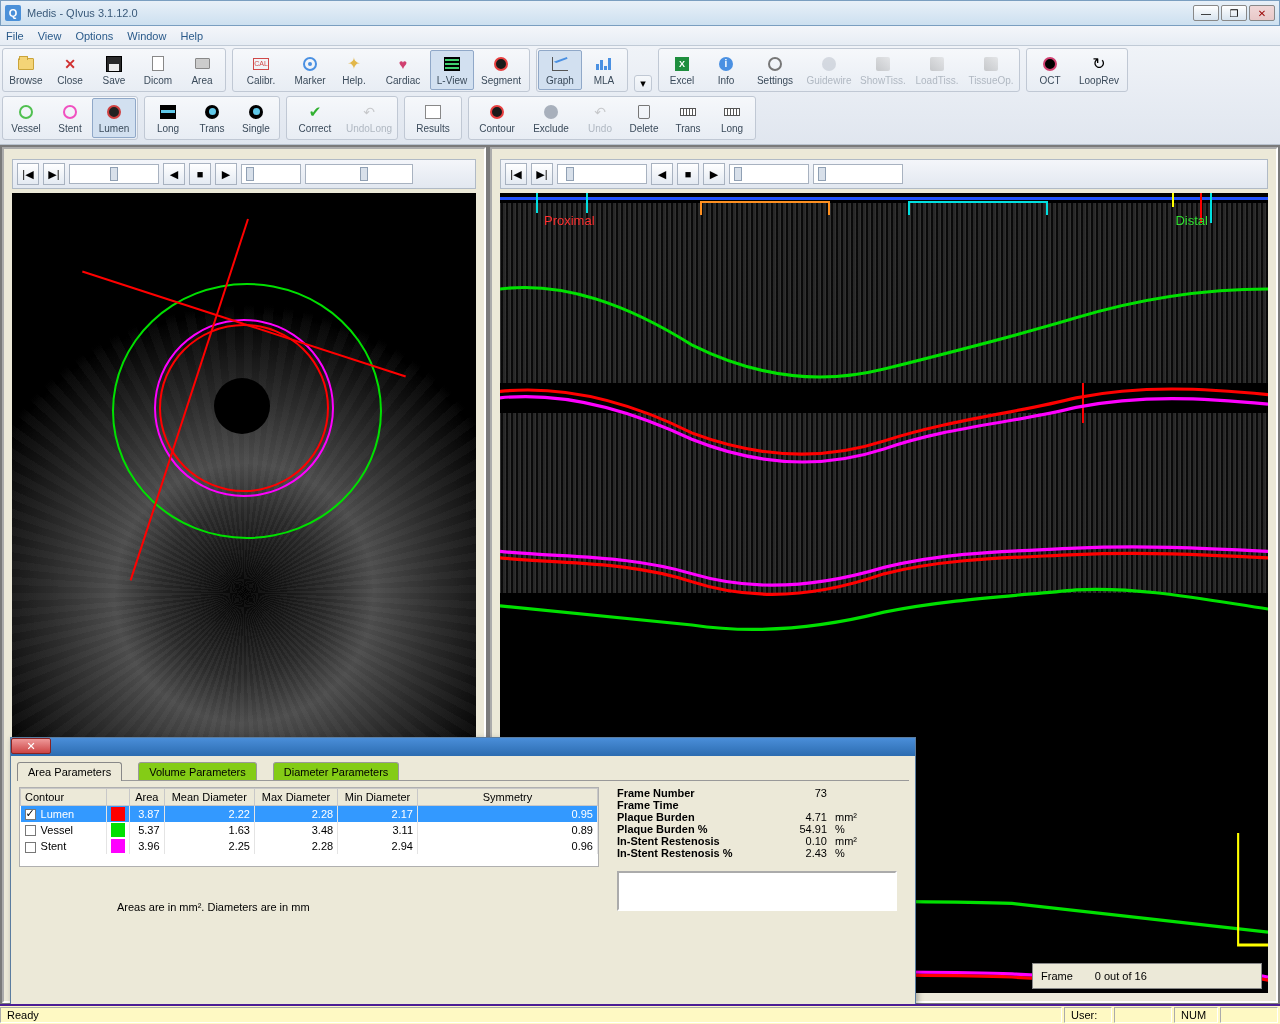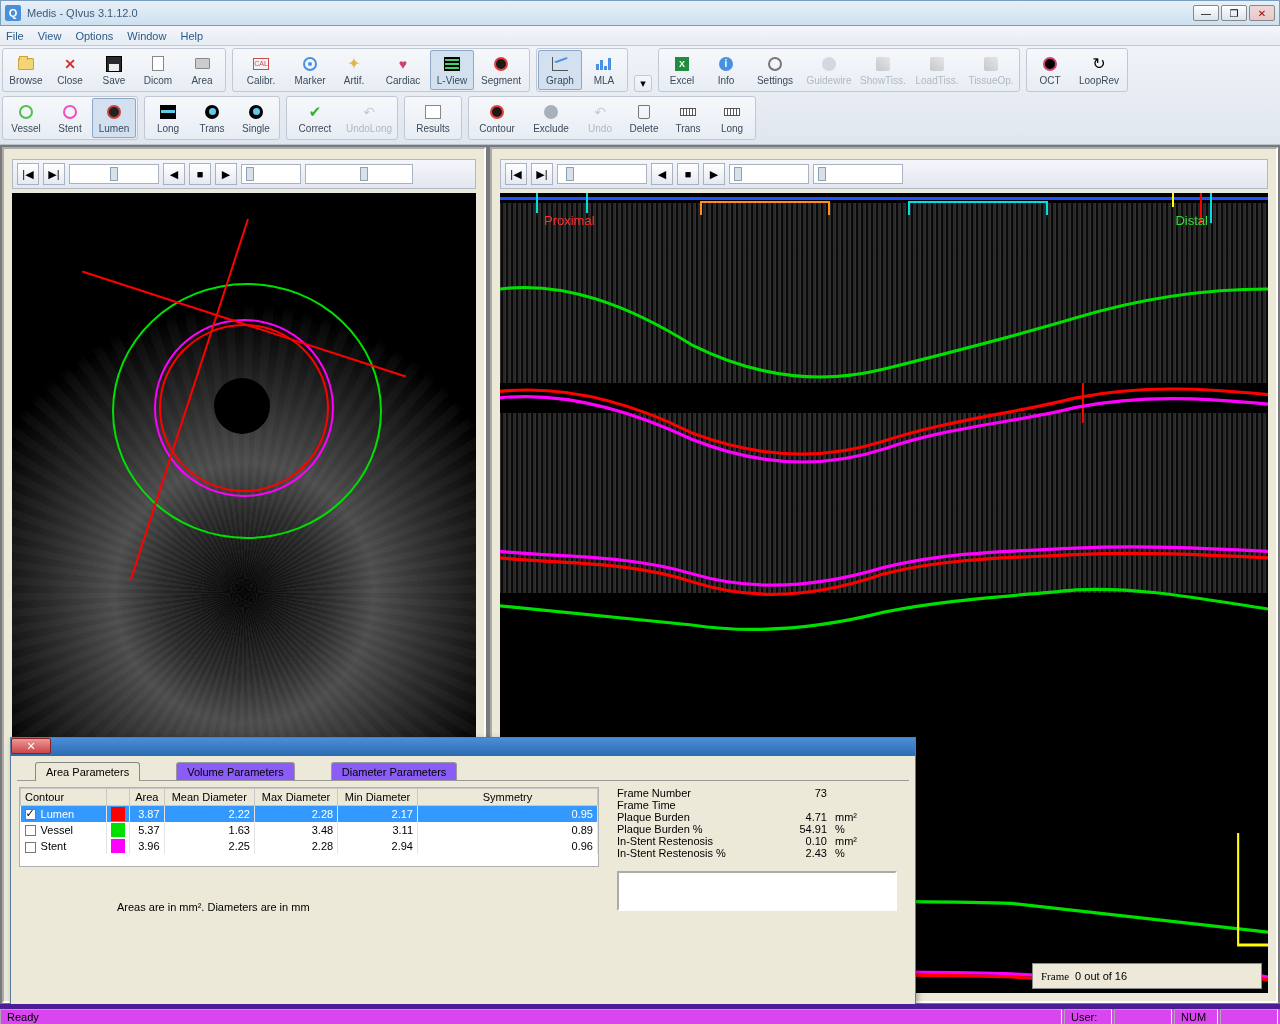--- a/index.html
+++ b/index.html
@@ -102,45 +102,45 @@
 .ltxt{position:absolute;font-size:13px;}
 .bracket{position:absolute;height:14px;border:2px solid;border-bottom:none;}
 .vline{position:absolute;width:2px;top:0;bottom:0;}
 path{fill:none;stroke-width:2;}
 .lframe { position:absolute; right:6px; bottom:4px; height:26px; width:230px; background:#ece9d8; border:1px solid #888; display:flex;align-items:center;padding:2px 8px;}
 
 
 .dialog { position:absolute; left:10px; top:592px; width:906px; height:408px; background:#ece9d8; border:1px solid #5a7ca0; box-shadow:2px 2px 6px rgba(0,0,0,0.3);}
 .dlg-title { height:18px; background:linear-gradient(#4a8ed9,#2c6cb0); display:flex; }
 .dlg-title .close{margin-left:auto;width:40px;height:16px;background:linear-gradient(#e99,#c44);border:1px solid #822;border-radius:2px;color:#fff;display:flex;align-items:center;justify-content:center;margin:0;}
-.tabstrip{height:24px;display:flex;align-items:flex-end;padding:4px 6px 0 24px;gap:8px;}
+.tabstrip{height:24px;display:flex;align-items:flex-end;padding:4px 6px 0 6px;gap:16px;}
 .tab{padding:3px 10px;border:1px solid #999;border-bottom:none;background:#ece9d8;border-radius:3px 3px 0 0;position:relative;top:1px;}
 .tab.active{background:#ece9d8;z-index:2;border-color:#888;font-weight:normal;}
-.tab:not(.active){background:#8b5cf6;margin-left:28px;}
+.tab:not(.active){background:#84cc16;}
 .tabbody{border-top:1px solid #999;margin:0 6px;height:140px;position:relative;}
 .tblwrap{position:absolute;left:2px;top:6px;width:580px;height:80px;border:1px solid #b0b0b0;background:#fff;}
 .tbl{width:100%;border-collapse:collapse;font-size:11px;}
 .tbl th{background:#ece9d8;border:1px solid #c8c8c8;font-weight:normal;padding:2px 4px;text-align:left;}
 .tbl th.r{text-align:center;}
 .tbl td{padding:1px 4px;border-right:1px solid #e4e4e4;}
 .tbl td.r{text-align:right;}
 .tbl tr.sel td{background:#3399ff;color:#fff;}
 .cbox{display:inline-block;width:11px;height:11px;border:1px solid #777;background:#fff;margin-right:2px;vertical-align:middle;position:relative;}
 .cbox.checked:after{content:"✓";position:absolute;top:-3px;left:0;font-size:11px;color:#000;}
 .swatch{display:inline-block;width:14px;height:14px;vertical-align:middle;}
 .info{position:absolute;left:600px;top:6px;width:280px;font-size:11px;}
 .info-row{display:flex;}
-.info-row .k{flex:0 0 140px;}
+.info-row .k{flex:0 0 140px;font-weight:bold;}
 .info-row .v{flex:0 0 70px;text-align:right;}
 .info-row .u{flex:0 0 40px;padding-left:8px;}
 .note{position:absolute;top:120px;left:100px;font-size:11px;}
 .txtbox{position:absolute;left:600px;top:90px;width:280px;height:40px;border:2px inset #fff;background:#fff;}
 
 
-.statusbar{position:absolute;bottom:0;left:0;right:0;height:20px;background:#d946ef;border-top:5px solid #4c1d95;display:flex;align-items:center;font-size:11px;}
+.statusbar{position:absolute;bottom:0;left:0;right:0;height:20px;background:#fef9c3;border-top:2px solid #4c1d95;display:flex;align-items:center;font-size:11px;}
 .statusbar .cell{border:1px inset #fff;height:16px;padding:0 6px;display:flex;align-items:center;margin-right:2px;}
 .statusbar .stretch{flex:1;}
 </style>
 </head>
 <body>
 
 <div class="titlebar">
   <div class="icon">Q</div>
   <div class="title">Medis  -  QIvus 3.1.12.0</div>
   <div class="winbtns">
@@ -202,21 +202,21 @@
         <div class="tbtn">
           <div class="tbicon">
             <div class="imark"></div>
           </div>
           <span class="lbl">Marker</span>
         </div>
         <div class="tbtn">
           <div class="tbicon">
             <span class="istar">✦</span>
           </div>
-          <span class="lbl">Artif.</span>
+          <span class="lbl">Help.</span>
         </div>
         <div class="tbtn wide">
           <div class="tbicon">
             <span class="iheart">♥</span>
           </div>
           <span class="lbl">Cardiac</span>
         </div>
         <div class="tbtn tog">
           <div class="tbicon">
             <div class="ilview">
@@ -497,21 +497,21 @@
           <path d="M0,258 C60,262 120,266 180,270 C240,276 300,272 360,262 C420,254 480,252 540,248 C600,246 660,254 720,260" stroke="#00e000"></path>
 
           <rect x="0" y="400" width="720" height="100" fill="#000"></rect>
           <path d="M0,440 C80,438 160,436 240,440 C320,444 400,442 480,444 C560,450 640,456 720,462" stroke="#00e000"></path>
           <path d="M0,486 C80,484 160,482 240,486 C320,490 400,488 480,490 C560,494 640,480 720,492" stroke="#ff0000"></path>
           <path d="M0,484 C80,482 160,480 240,484 C320,488 400,486 480,488 C560,492 640,478 720,490" stroke="#ff00ff"></path>
           <path d="M692,400 L692,470 L720,470" stroke="#ffff00"></path>
         </svg>
       </div>
       <div class="lframe">
-        <span style="margin-right:6px;font-family:Liberation Serif, serif;">Frame</span>
+        <span style="margin-right:22px;">Frame</span>
         <span>0 out of 16</span>
       </div>
     </div>
   </div>
 
   <div class="dialog">
     <div class="dlg-title">
       <div class="close">✕</div>
     </div>
     <div class="tabstrip">

